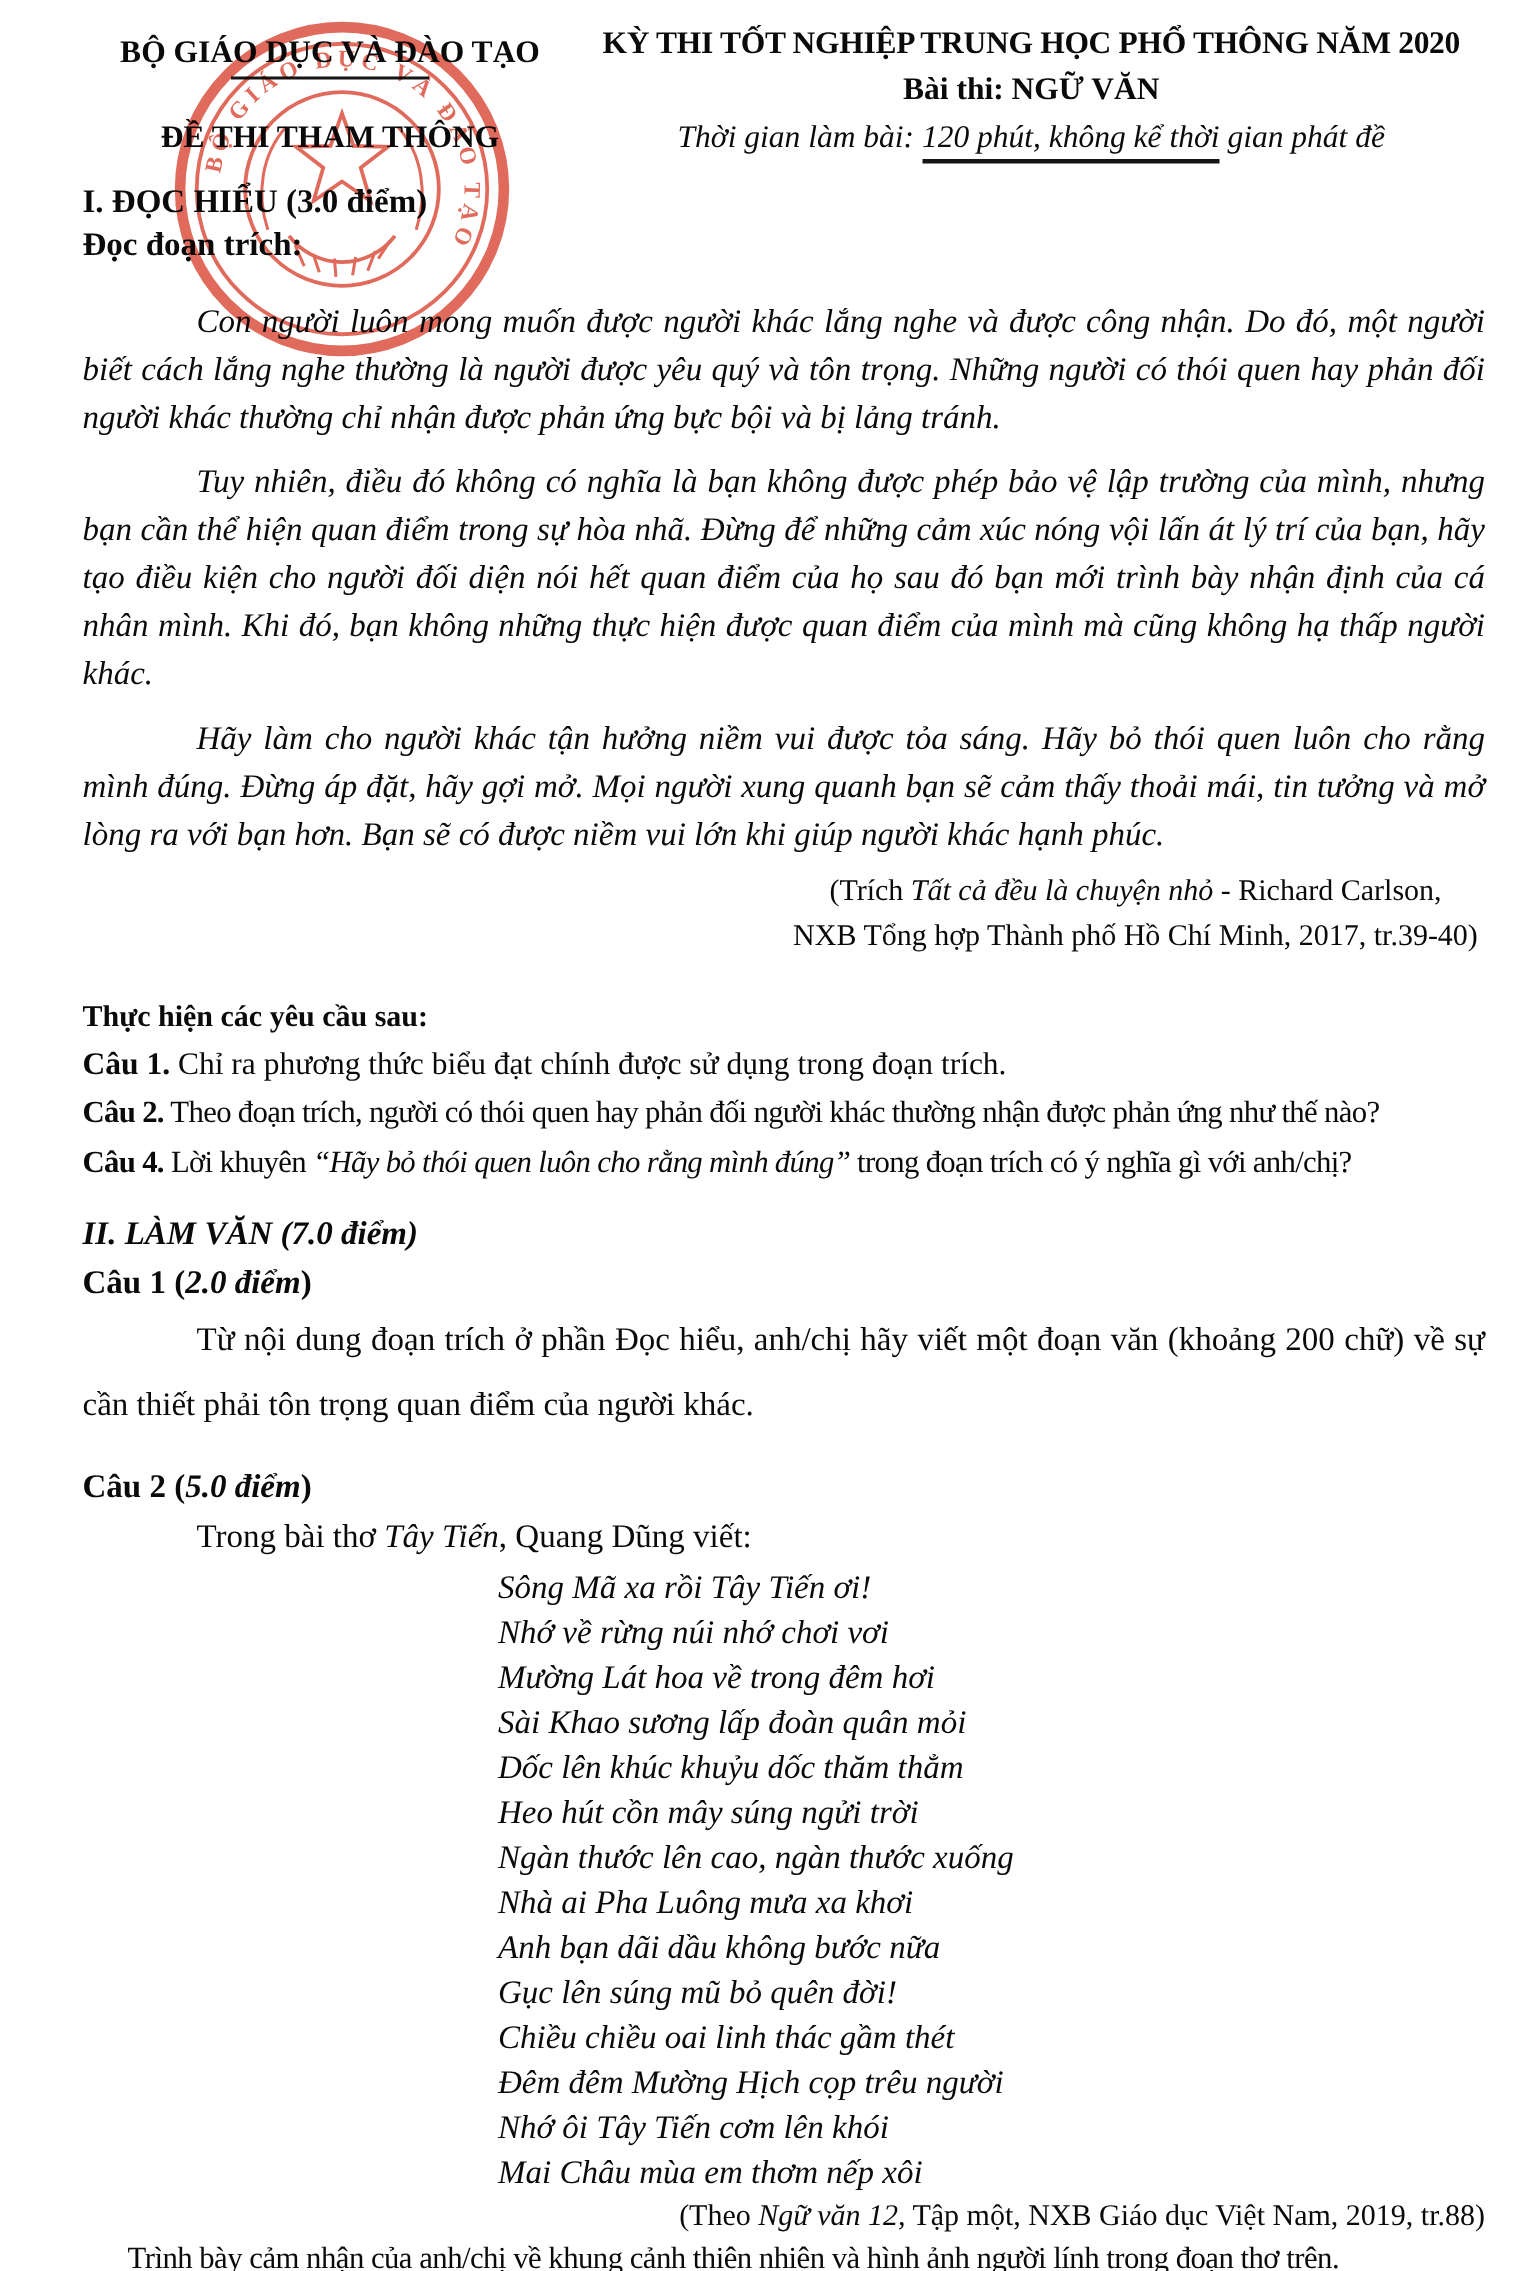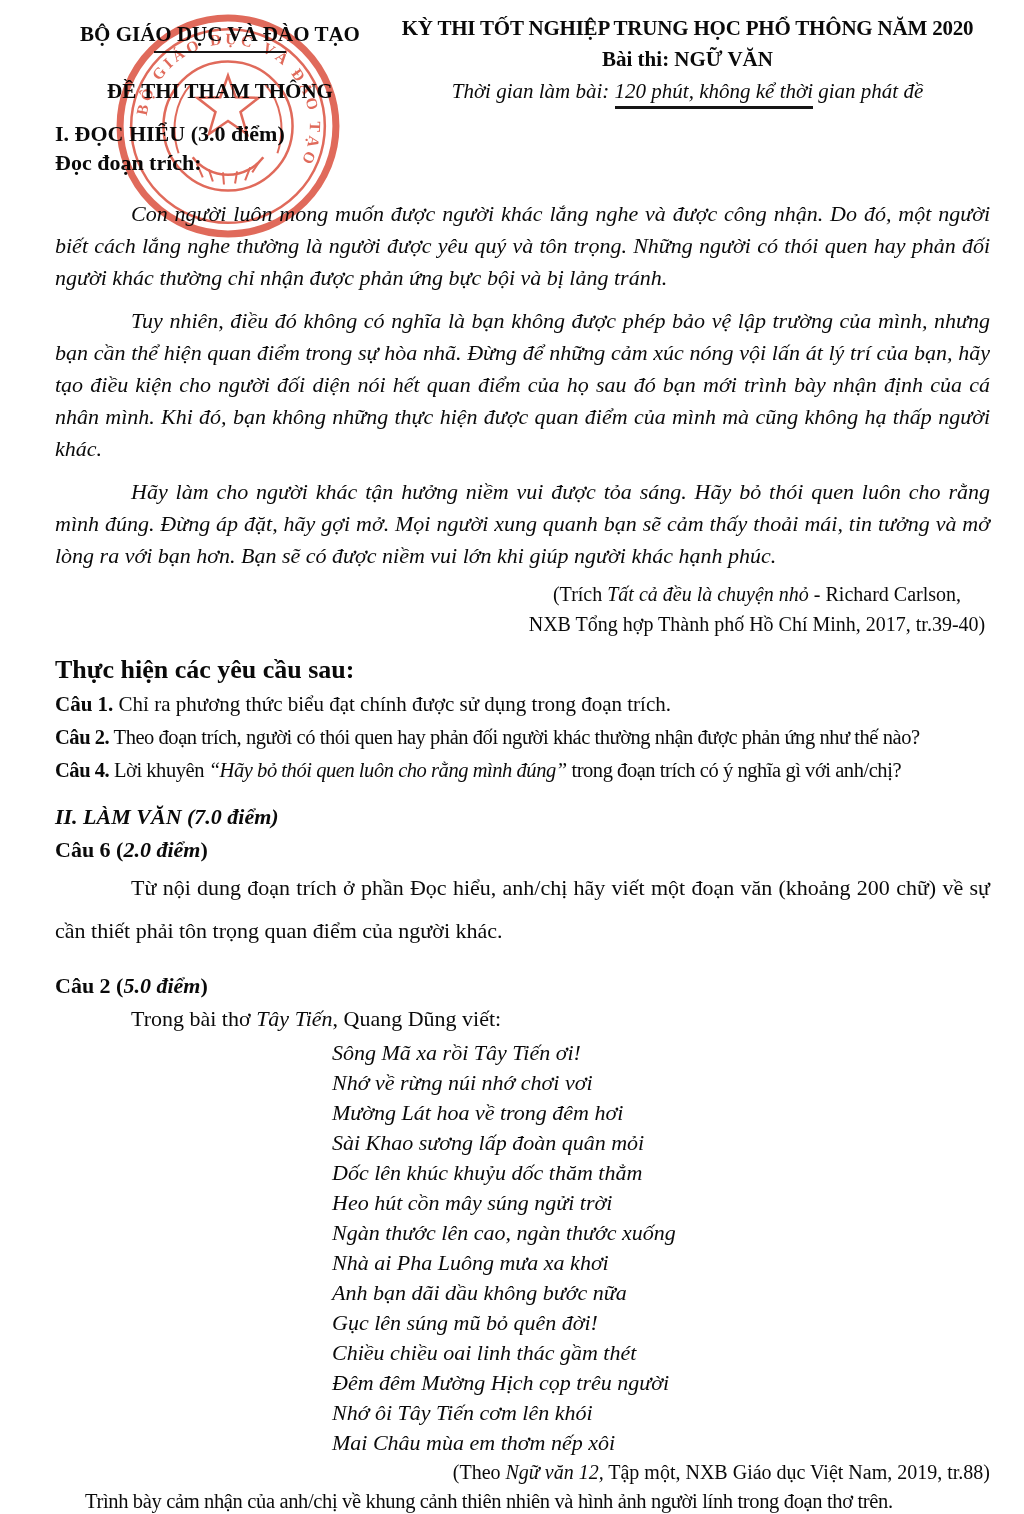--- a/index.html
+++ b/index.html
@@ -35,21 +35,21 @@
   .sec1-heading { margin-top:17px; }
   .bold-label { font-weight:bold; font-size:22px; margin-top:3px; }
   .passage { margin-top:22px; }
   .passage p {
     font-style:italic; font-size:22px; line-height:32px;
     text-align:justify; text-indent:76px;
   }
   .passage p + p { margin-top:11px; }
   .source-block { width:466px; margin-left:auto; text-align:center; margin-top:7px; }
   .source-line { font-size:20px; line-height:30px; }
-  .tasks-label { font-weight:bold; font-size:26px; margin-top:16px; }
+  .tasks-label { font-weight:bold; font-size:20px; margin-top:28px; }
   .q-list { margin-top:3px; }
   .q-line { font-size:21px; line-height:33px; white-space:nowrap; }
   .q-line.condensed { font-size:20.5px; letter-spacing:-0.45px; }
   .q-label { font-weight:bold; }
 
   
   .sec2-heading { margin-top:17px;font-style:italic; }
   .sub-q-title { font-weight:bold; font-size:22px; margin-top:7px; }
   .sub-q-title i { font-style:italic; }
   .body-par {
@@ -121,21 +121,21 @@
     <div class="tasks-label">Thực hiện các yêu cầu sau:</div>
 
     <div class="q-list">
       <div class="q-line"><b class="q-label">Câu 1.</b><span> Chỉ ra phương thức biểu đạt chính được sử dụng trong đoạn trích.</span><i></i><span></span></div>
       <div class="q-line condensed"><b class="q-label">Câu 2.</b><span> Theo đoạn trích, người có thói quen hay phản đối người khác thường nhận được phản ứng như thế nào?</span><i></i><span></span></div>
       <div class="q-line condensed"><b class="q-label">Câu 4.</b><span> Lời khuyên </span><i>“Hãy bỏ thói quen luôn cho rằng mình đúng”</i><span> trong đoạn trích có ý nghĩa gì với anh/chị?</span></div>
     </div>
 
     <div class="sec-heading sec2-heading">II. LÀM VĂN (7.0 điểm)</div>
 
-    <div class="sub-q-title"><span>Câu 6 (</span><i>2.0 điểm</i><span>)</span></div>
+    <div class="sub-q-title"><span>Câu 1 (</span><i>2.0 điểm</i><span>)</span></div>
     <p class="body-par">Từ nội dung đoạn trích ở phần Đọc hiểu, anh/chị hãy viết một đoạn văn (khoảng 200 chữ) về sự cần thiết phải tôn trọng quan điểm của người khác.</p>
 
     <div class="sub-q-title q2-title"><span>Câu 2 (</span><i>5.0 điểm</i><span>)</span></div>
 
     <div class="intro-line"><span>Trong bài thơ </span><i>Tây Tiến</i><span>, Quang Dũng viết:</span></div>
 
     <div class="poem">
       <div class="poem-line">Sông Mã xa rồi Tây Tiến ơi!</div>
       <div class="poem-line">Nhớ về rừng núi nhớ chơi vơi</div>
       <div class="poem-line">Mường Lát hoa về trong đêm hơi</div>

